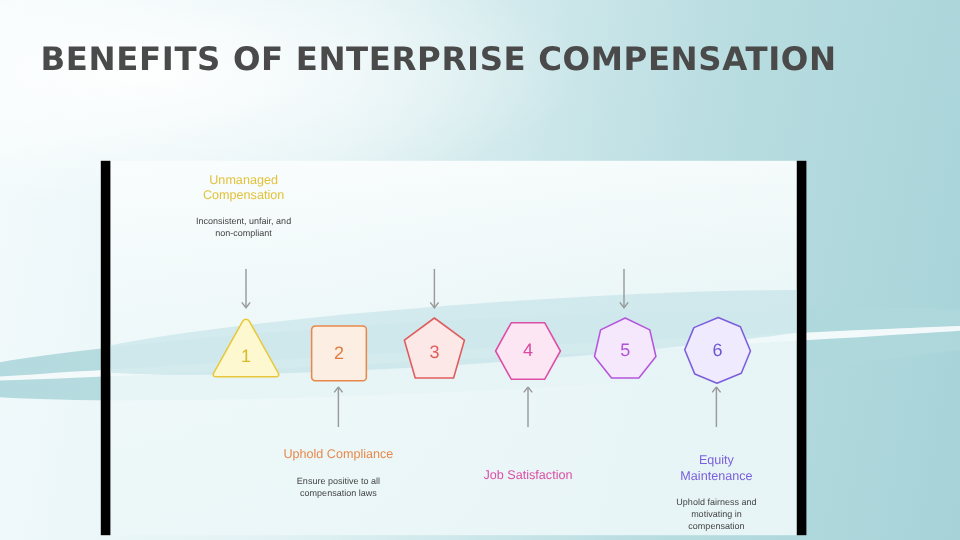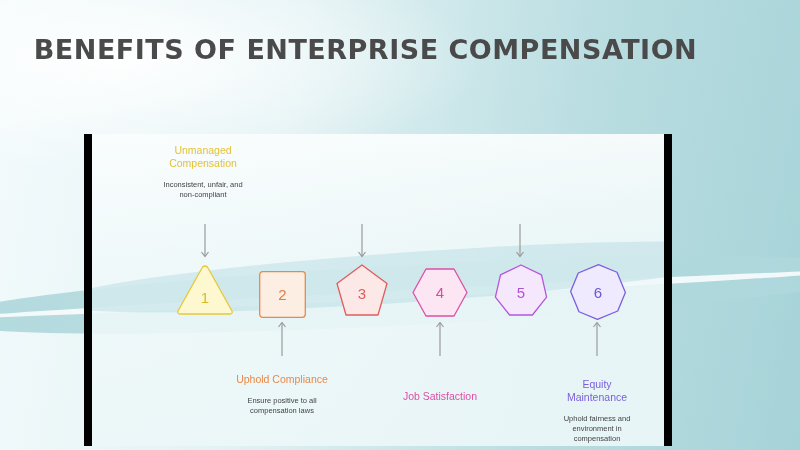--- a/index.html
+++ b/index.html
@@ -175,17 +175,17 @@
         <polyline points="1.5,5 5,0.5 8.5,5" fill="none" stroke="#9a9a9a" stroke-width="1.2"></polyline>
       </svg>
   </div>
   <div class="item" style="left:445px; top:244px; width:120px;">
     <div class="label" style="color:#7a5fdc;">
       <div>Equity</div>
       <div>Maintenance</div>
     </div>
     <div class="desc">
       <div>Uphold fairness and</div>
-      <div>environment in</div>
+      <div>motivating in</div>
       <div>compensation</div>
     </div>
   </div>
 </div>
 
 </body></html>

